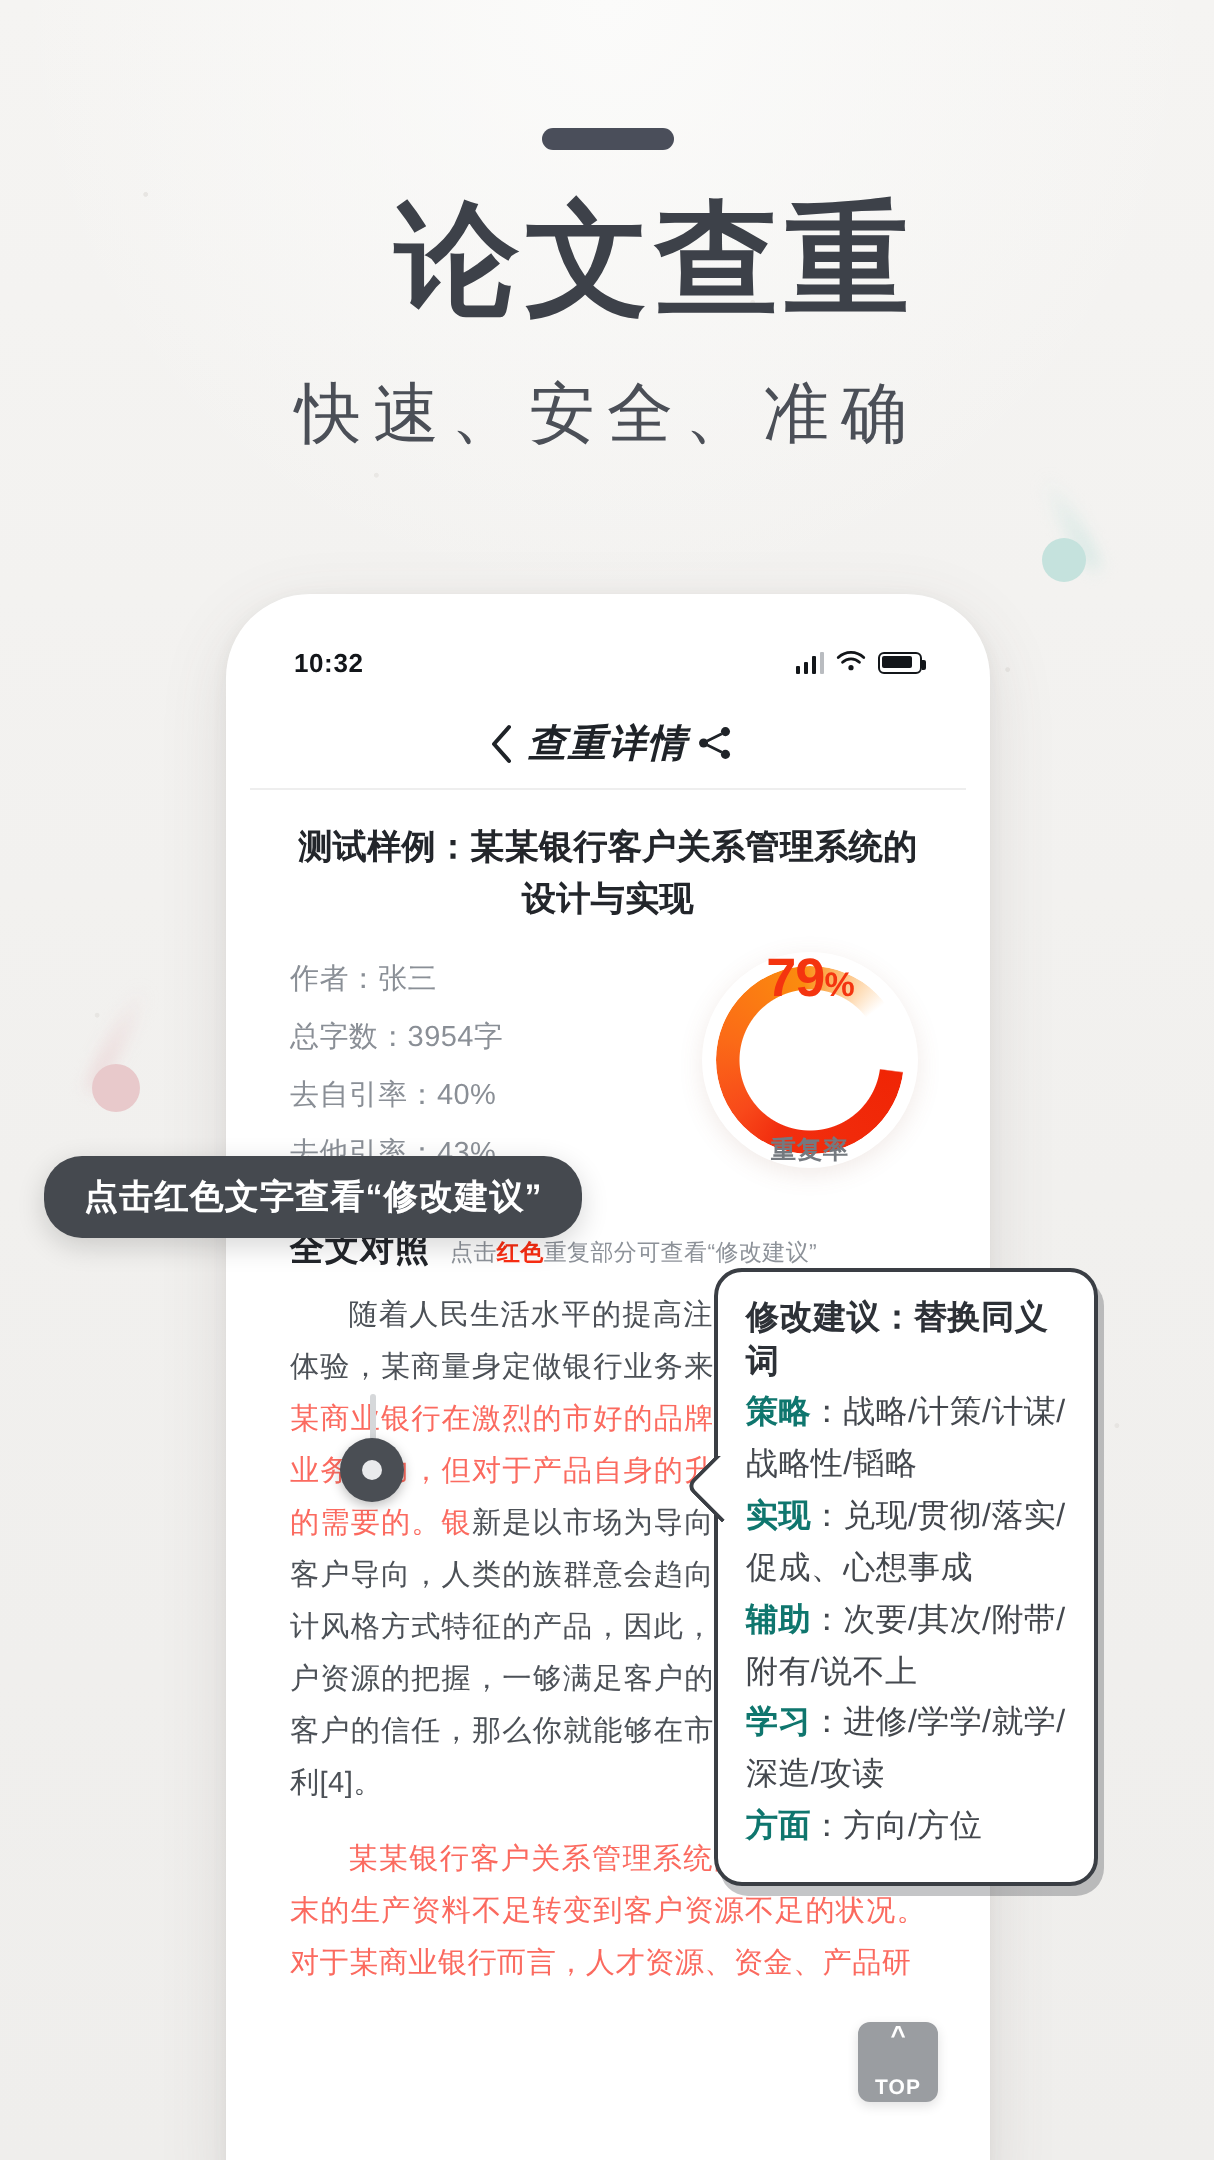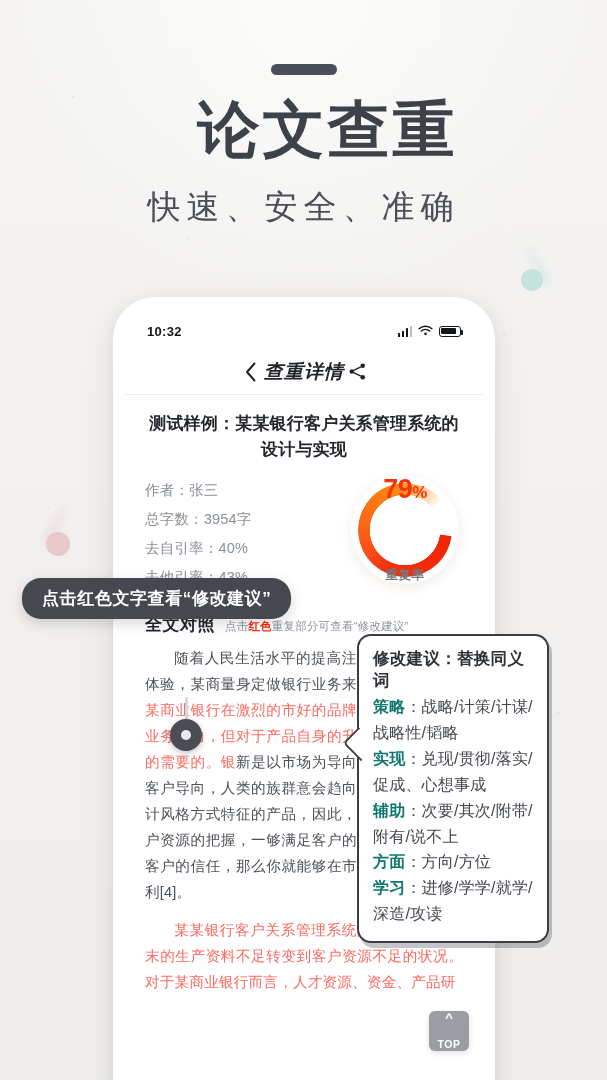--- a/index.html
+++ b/index.html
@@ -307,15 +307,15 @@
 </div>
 
 <div class="popup">
   <span class="tail">
       <i></i>
     </span>
   <div class="pt">修改建议：替换同义词</div>
   <div class="row"><b>策略</b>：<span>战略/计策/计谋/战略性/韬略</span></div>
   <div class="row"><b>实现</b>：<span>兑现/贯彻/落实/促成、心想事成</span></div>
   <div class="row"><b>辅助</b>：<span>次要/其次/附带/附有/说不上</span></div>
+  <div class="row"><b>学习</b>：<span>进修/学学/就学/深造/攻读</span></div>
   <div class="row"><b>方面</b>：<span>方向/方位</span></div>
-  <div class="row"><b>学习</b>：<span>进修/学学/就学/深造/攻读</span></div>
 </div>
 
 </body></html>

